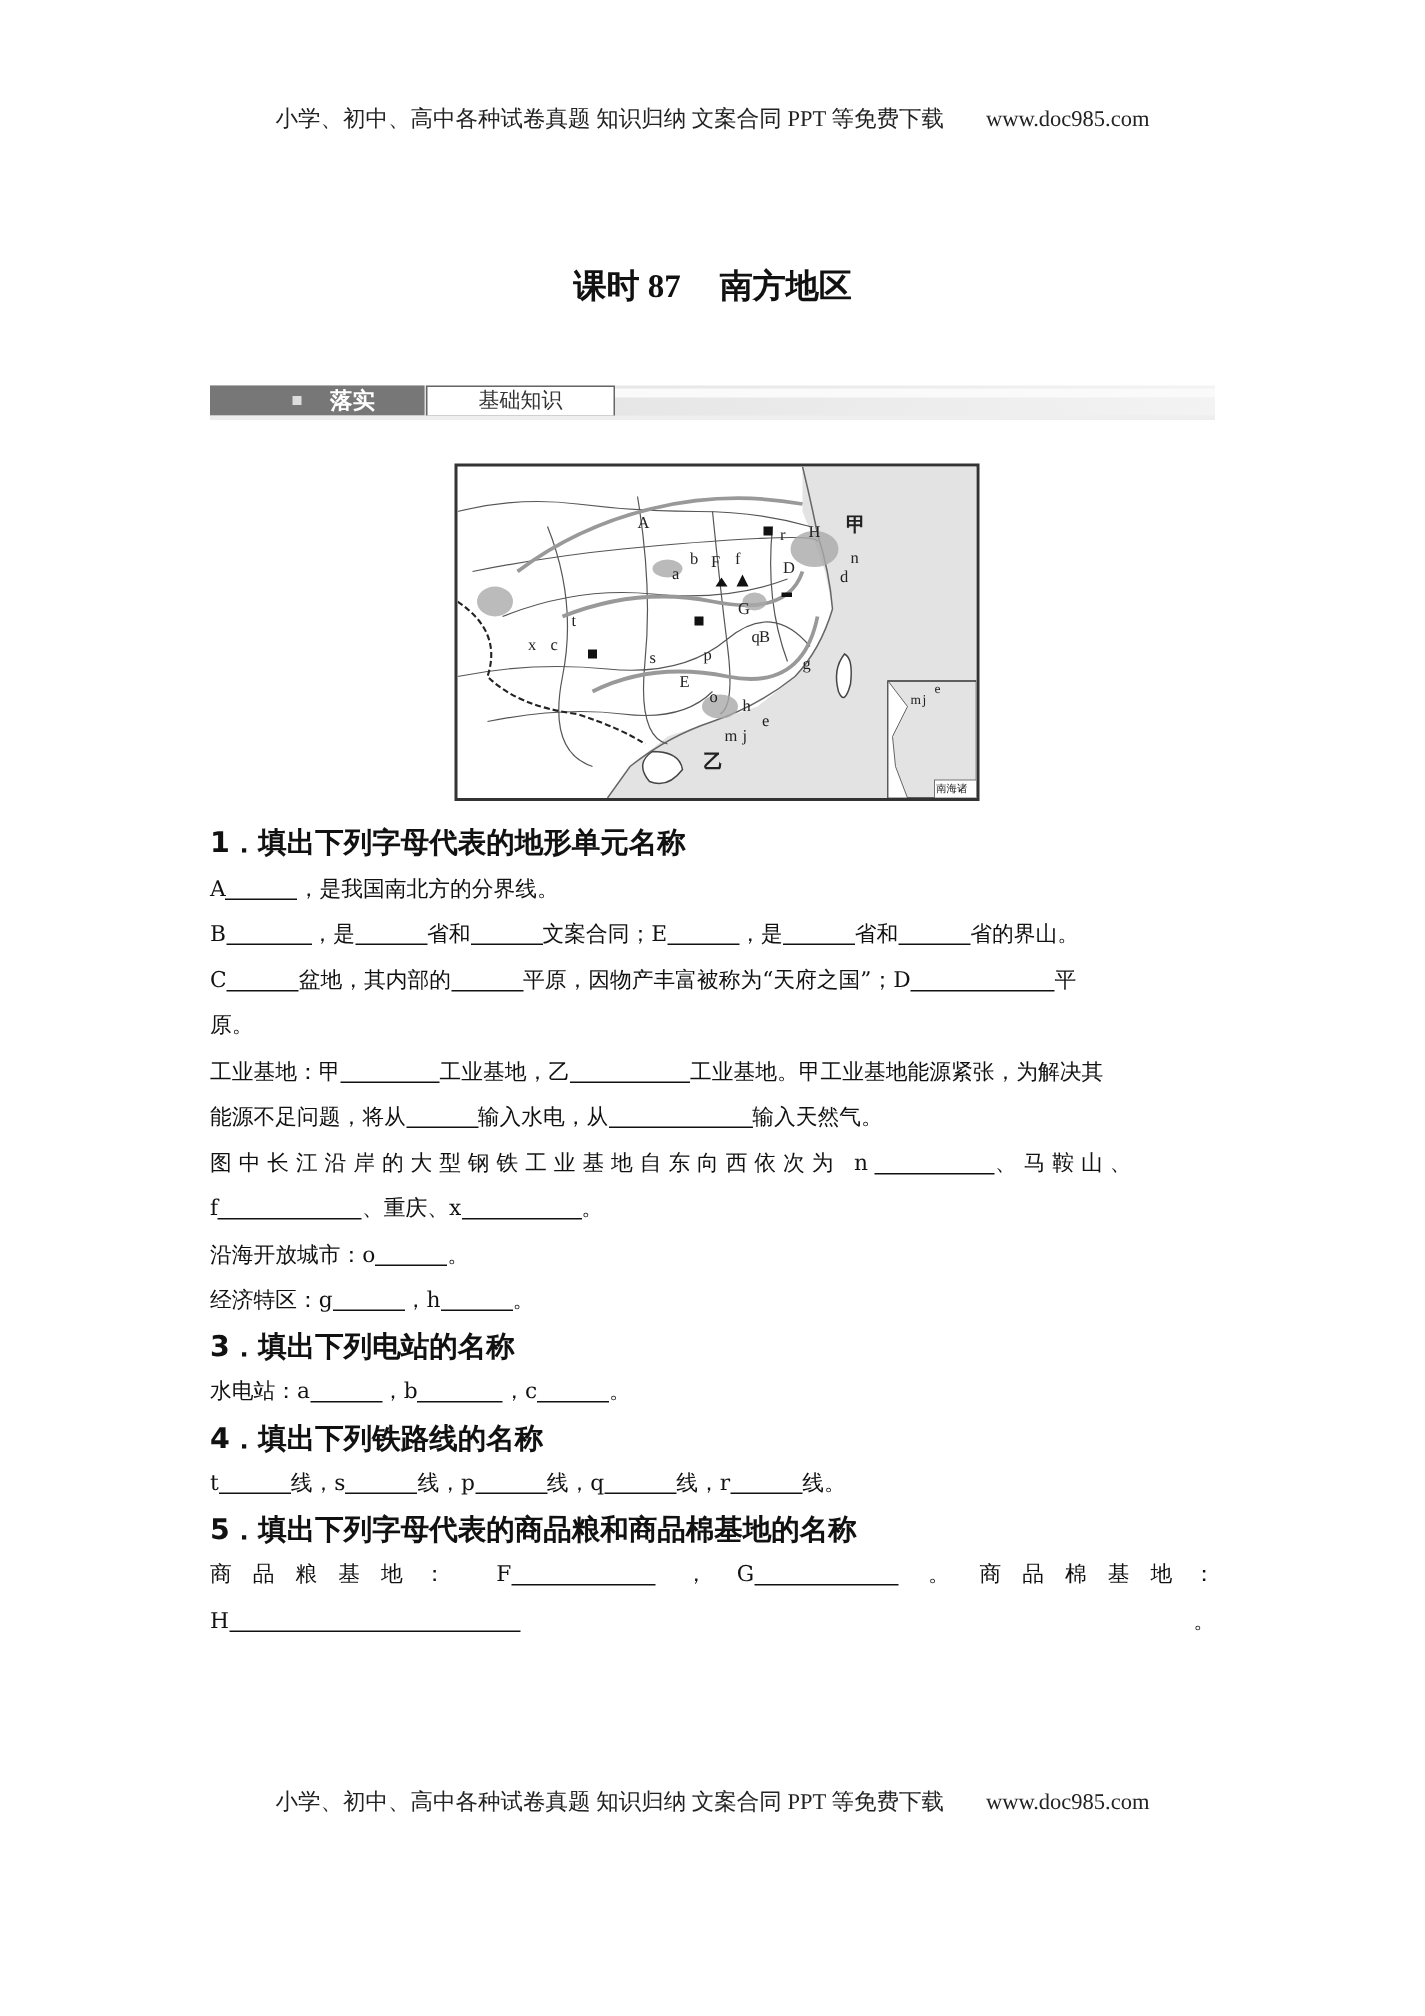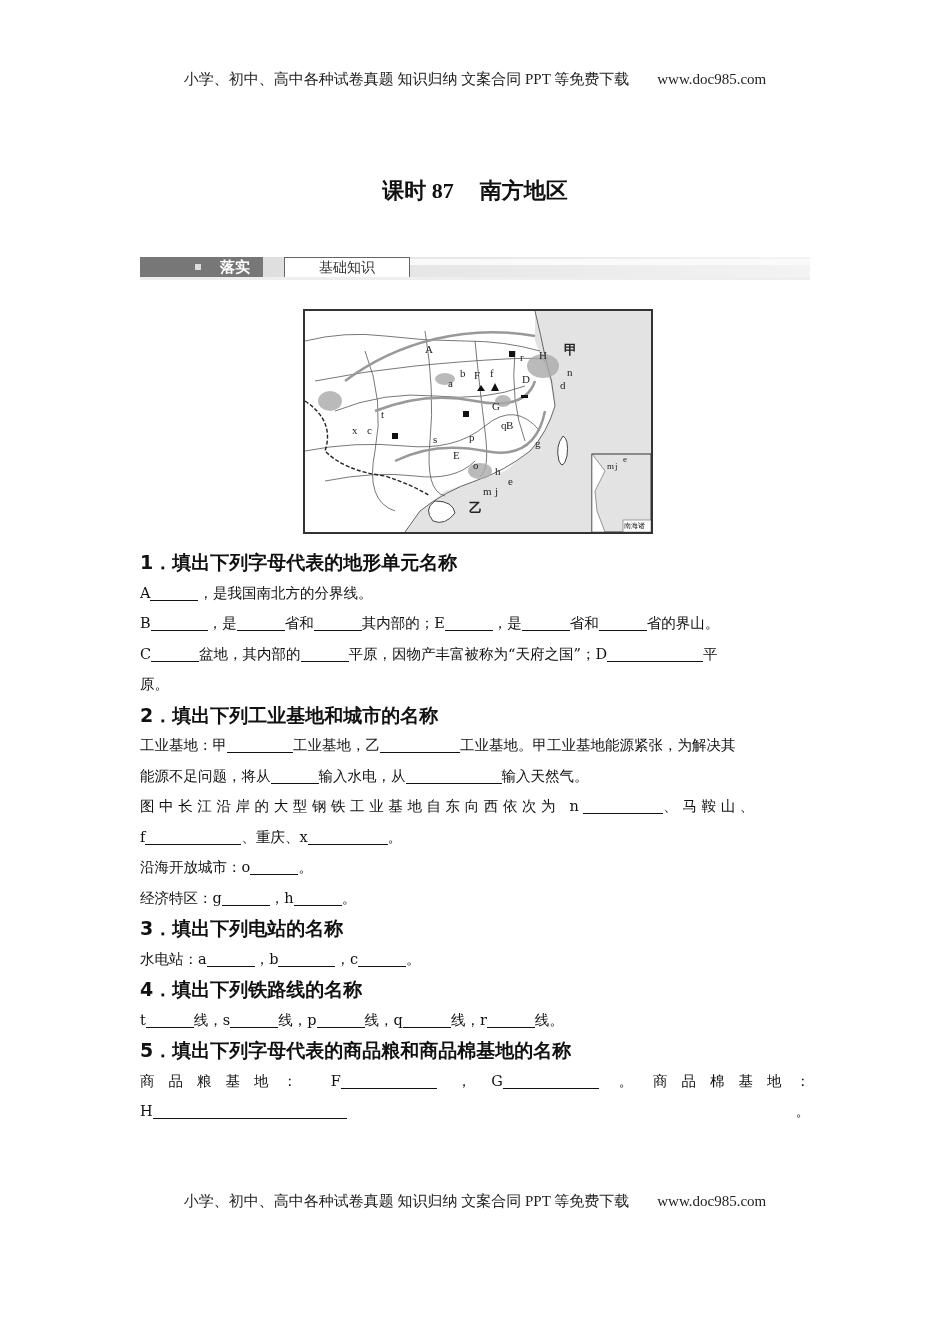--- a/index.html
+++ b/index.html
@@ -7,21 +7,21 @@
          font-family:"DejaVu Serif","Liberation Serif",serif; color:#111; }
   .hdr { position:absolute; left:0; width:950px; text-align:center;
          font-family:"Liberation Serif","DejaVu Serif",serif; font-size:15px; color:#222; }
   .hdr .url { margin-left:28px; }
   .title { position:absolute; top:176px; left:0; width:950px; text-align:center;
            font-family:"DejaVu Sans","Liberation Sans",sans-serif; font-weight:bold; font-size:22px; }
   .title .num { font-family:"Liberation Serif",serif; margin-right:26px; }
   .banner { position:absolute; top:257px; left:140px; width:670px; height:22px;
             background:linear-gradient(to right,#d8d8d8 0%,#e6e6e6 40%,#f3f3f3 100%); }
   .banner .band { position:absolute; left:145px; right:0; top:2px; height:6px; background:#fafafa; }
-  .banner .dark { position:absolute; left:0; top:0; width:123px; height:20px; background:#777;
+  .banner .dark { position:absolute; left:0; top:0; width:143px; height:20px; background:#777;
                   color:#fff; font-family:"DejaVu Sans",sans-serif; font-weight:bold; font-size:15px;
                   line-height:20px; }
   .banner .dark .sq { position:absolute; left:55px; top:7px; width:6px; height:6px; background:#ddd; }
   .banner .dark .lbl { position:absolute; left:80px; }
   .banner .tab { position:absolute; left:144px; top:0; width:124px; height:19px; background:#fff;
                  border:1px solid #666; font-family:"DejaVu Sans",sans-serif; font-size:14px;
                  line-height:19px; text-align:center; color:#333; }
   .banner .shade { position:absolute; left:0; right:0; top:20px; height:3px; background:#eee; }
   .map { position:absolute; left:303px; top:309px; width:346px; height:221px; border:2px solid #333;
          background:#fff; overflow:hidden; }
@@ -138,28 +138,27 @@
   <span class="lbl-m" style="left:319px;top:210px;font-size:7px;">南海诸岛</span>
 </div>
 
 <div class="content">
 
   <div class="line q">1．填出下列字母代表的地形单元名称</div>
   <div class="line">
     <span>A</span><span class="blank" style="width:48px"></span><span>，是我国南北方的分界线。</span>
   </div>
   <div class="line">
-    <span>B</span><span class="blank" style="width:57px"></span><span>，是</span><span class="blank" style="width:48px"></span><span>省和</span><span class="blank" style="width:48px"></span><span>其内部的；E</span><span class="blank" style="width:48px"></span><span>，是</span><span class="blank" style="width:48px"></span><span>省和</span><span class="blank" style="width:48px"></span><span>省的界山。</span>
+    <span>B</span><span class="blank" style="width:57px"></span><span>，是</span><span class="blank" style="width:48px"></span><span>省和</span><span class="blank" style="width:48px"></span><span>文案合同；E</span><span class="blank" style="width:48px"></span><span>，是</span><span class="blank" style="width:48px"></span><span>省和</span><span class="blank" style="width:48px"></span><span>省的界山。</span>
   </div>
   <div class="line">
     <span>C</span><span class="blank" style="width:48px"></span><span>盆地，其内部的</span><span class="blank" style="width:48px"></span><span>平原，因物产丰富被称为“天府之国”；D</span><span class="blank" style="width:96px"></span><span>平</span>
   </div>
   <div class="line">原。</div>
 
-  <div class="line q">2．填出下列工业基地和城市的名称</div>
   <div class="line">
     <span>工业基地：甲</span><span class="blank" style="width:66px"></span><span>工业基地，乙</span><span class="blank" style="width:80px"></span><span>工业基地。甲工业基地能源紧张，为解决其</span>
   </div>
   <div class="line">
     <span>能源不足问题，将从</span><span class="blank" style="width:48px"></span><span>输入水电，从</span><span class="blank" style="width:96px"></span><span>输入天然气。</span>
   </div>
   <div class="line" style="letter-spacing:4.6px;">
     <span>图中长江沿岸的大型钢铁工业基地自东向西依次为 n</span><span class="blank" style="width:80px;letter-spacing:0"></span><span>、马鞍山、</span>
   </div>
   <div class="line">

